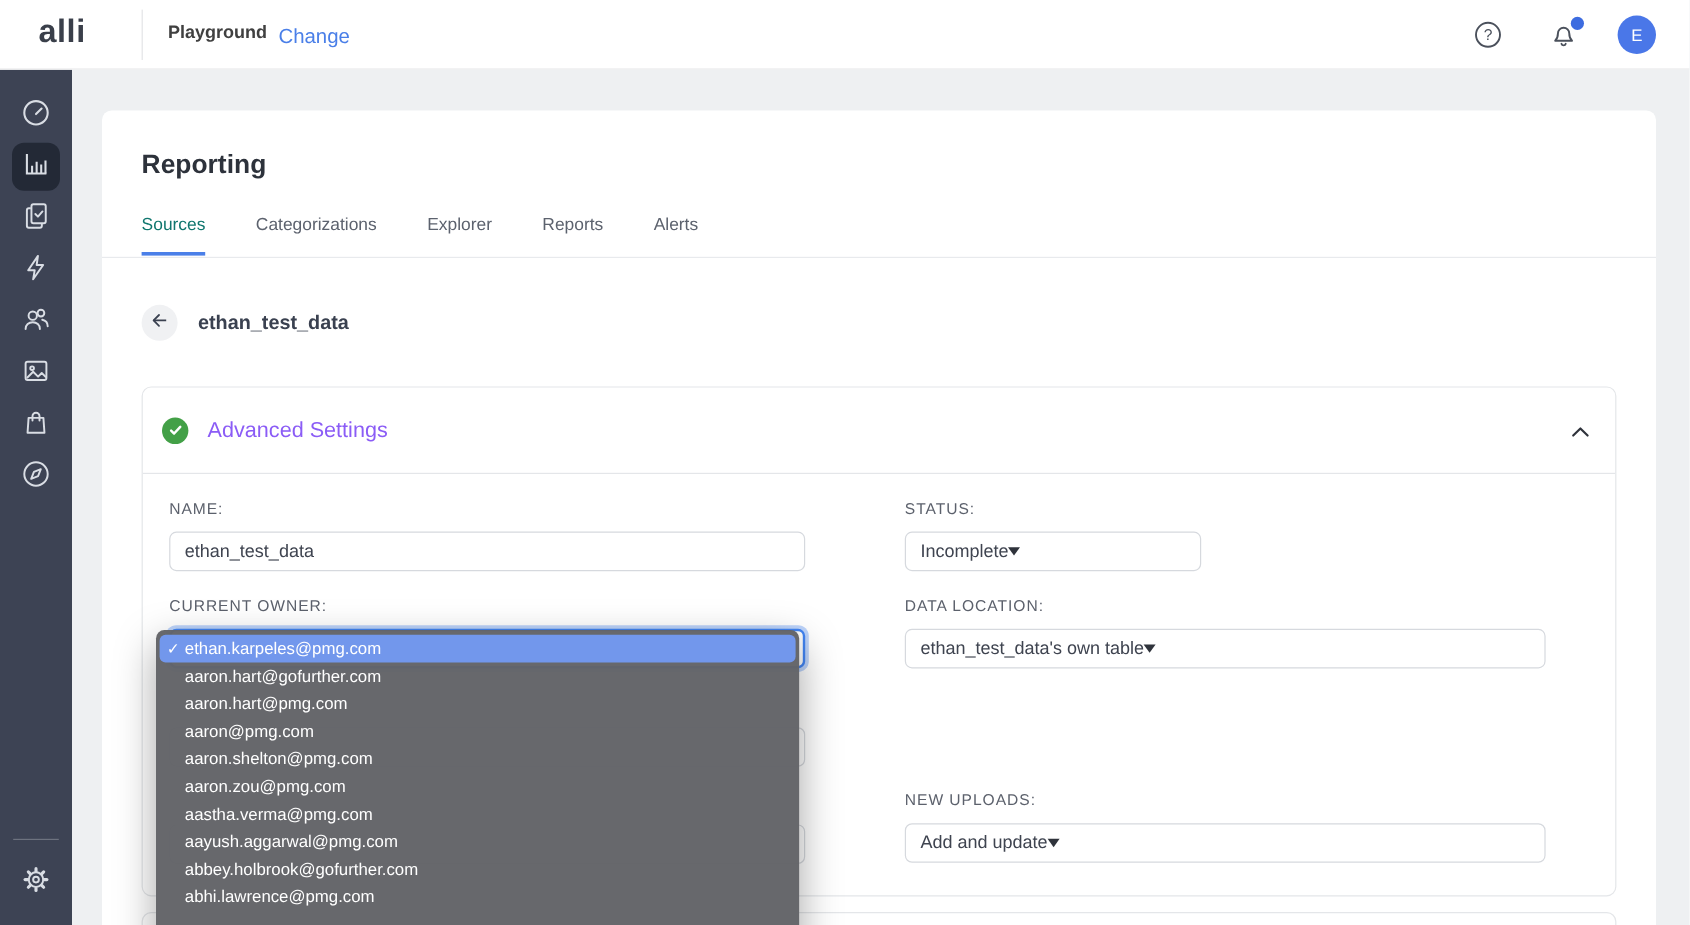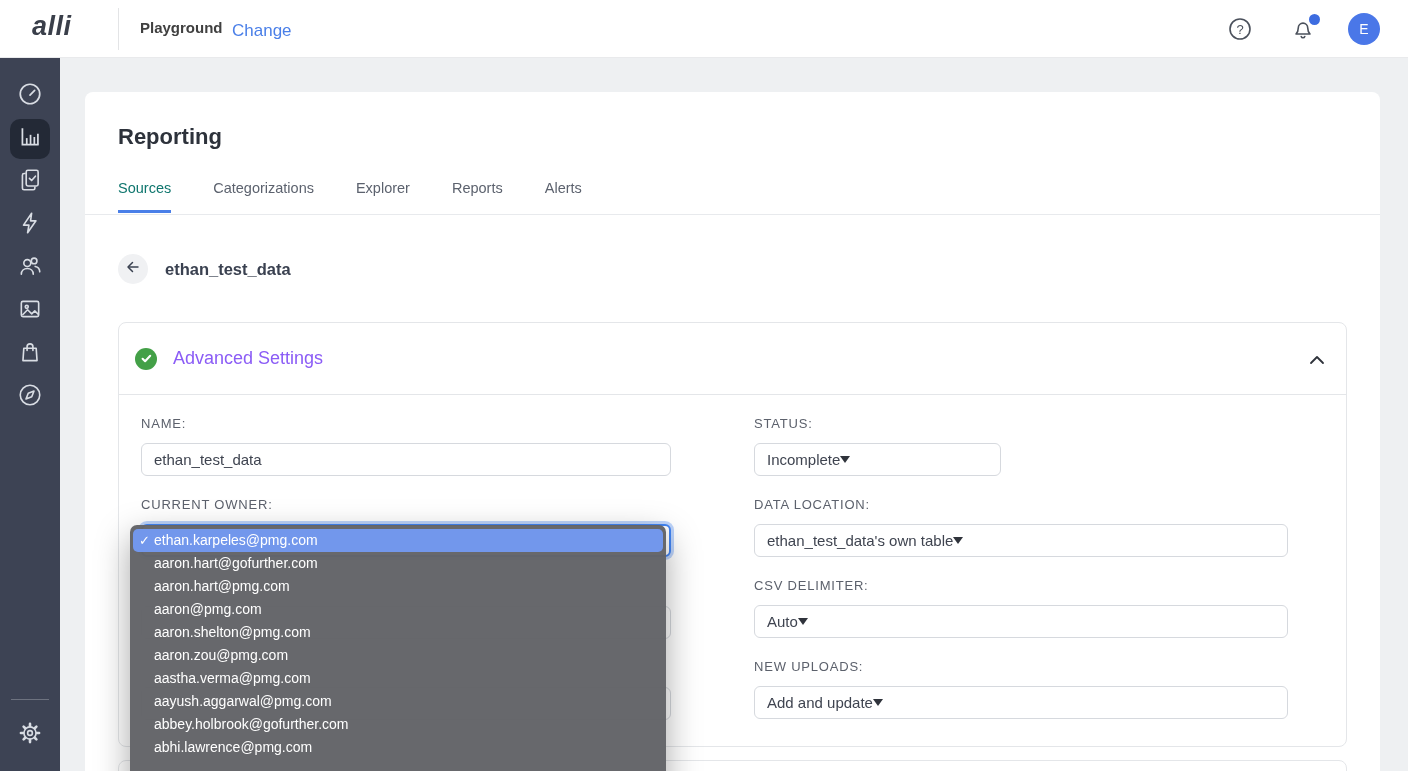--- a/index.html
+++ b/index.html
@@ -3,21 +3,21 @@
 <meta charset="utf-8">
 <style>
   * { margin:0; padding:0; box-sizing:border-box; }
   html,body { width:1408px; height:771px; overflow:hidden; }
   body { font-family:"Liberation Sans", sans-serif; background:#eef0f2; position:relative; }
 
   
   .header { position:absolute; top:0; left:0; width:1408px; height:58px; background:#ffffff;
             border-bottom:1px solid #e9eaec; z-index:30; display:flex; align-items:center; }
   .logo { position:absolute; left:32px; top:11px; font-size:27px; font-weight:700;
-          color:#3a3f4a; letter-spacing:0.5px;font-style:italic; }
+          color:#3a3f4a; letter-spacing:0.5px; }
   .header-divider { position:absolute; left:118px; top:8px; height:42px; width:1px; background:#e3e4e6; }
   .workspace { position:absolute; left:140px; top:19px; font-size:15px; font-weight:700; color:#404040; }
   .change-link { position:absolute; left:232px; top:21px; font-size:17px; color:#4a7fe8; cursor:pointer; }
   .help-btn { position:absolute; left:1227px; top:16px; width:26px; height:26px; cursor:pointer; }
   .bell-btn { position:absolute; left:1291px; top:16px; width:28px; height:28px; cursor:pointer; }
   .bell-dot { position:absolute; right:-1px; top:-2px; width:11px; height:11px; border-radius:50%; background:#3d6ce0; }
   .avatar { position:absolute; left:1348px; top:13px; width:32px; height:32px; border-radius:50%;
             background:#4a77e8; color:#fff; font-size:14px; display:flex; align-items:center;
             justify-content:center; cursor:pointer; }
 
@@ -248,27 +248,20 @@
     </div>
     <div class="field-group" style="left:635px; top:174px; width:534px;">
       <div class="field-label">DATA LOCATION:</div>
       <div class="select-box">
         <span>ethan_test_data's own table</span>
         <span class="caret"></span>
       </div>
     </div>
 
     <div class="hidden-box" style="left:22px; top:283px; width:530px;"></div>
-    <div class="field-group" style="left:635px; top:255px; width:534px;">
-      <div class="field-label">CSV DELIMITER:</div>
-      <div class="select-box">
-        <span>Auto</span>
-        <span class="caret"></span>
-      </div>
-    </div>
 
     <div class="hidden-box" style="left:22px; top:364px; width:530px;"></div>
     <div class="field-group" style="left:635px; top:336px; width:534px;">
       <div class="field-label">NEW UPLOADS:</div>
       <div class="select-box">
         <span>Add and update</span>
         <span class="caret"></span>
       </div>
     </div>
   </div>

